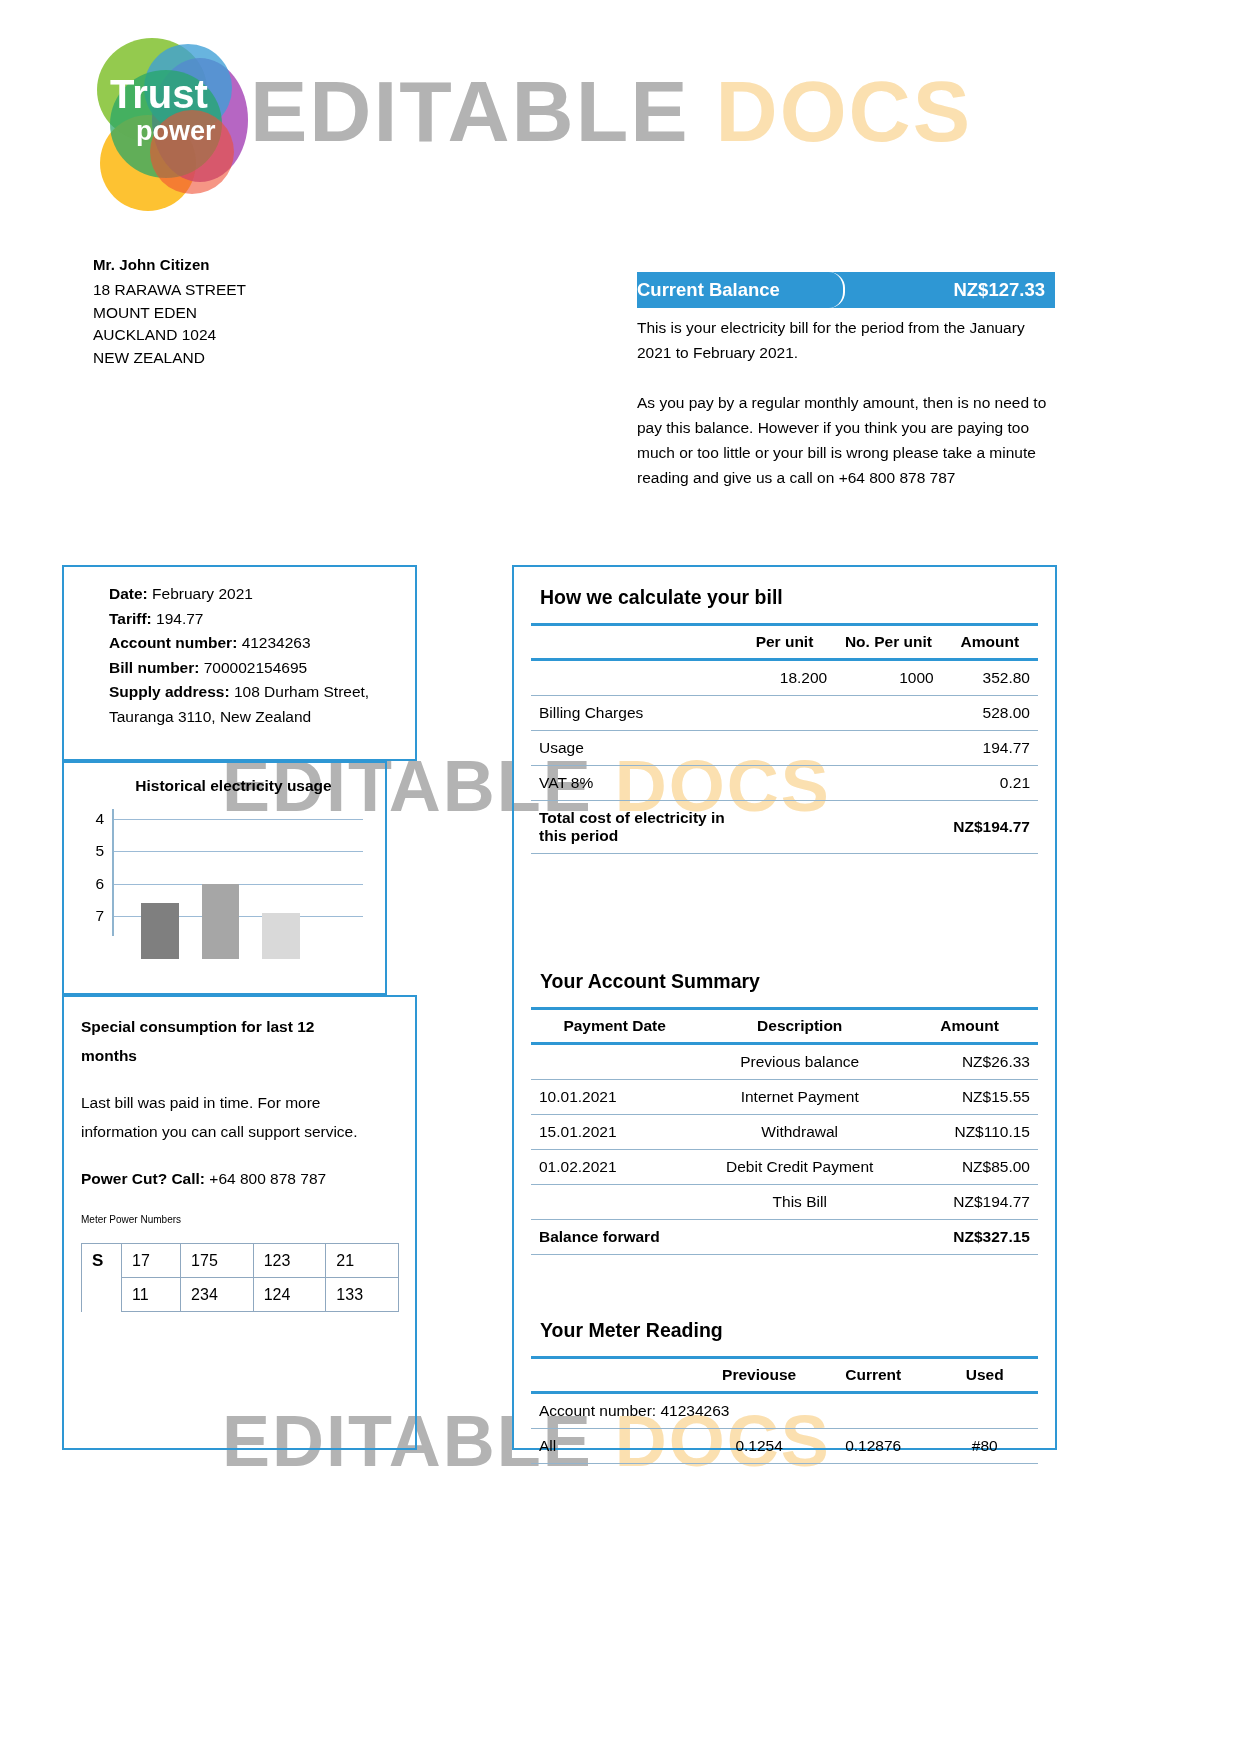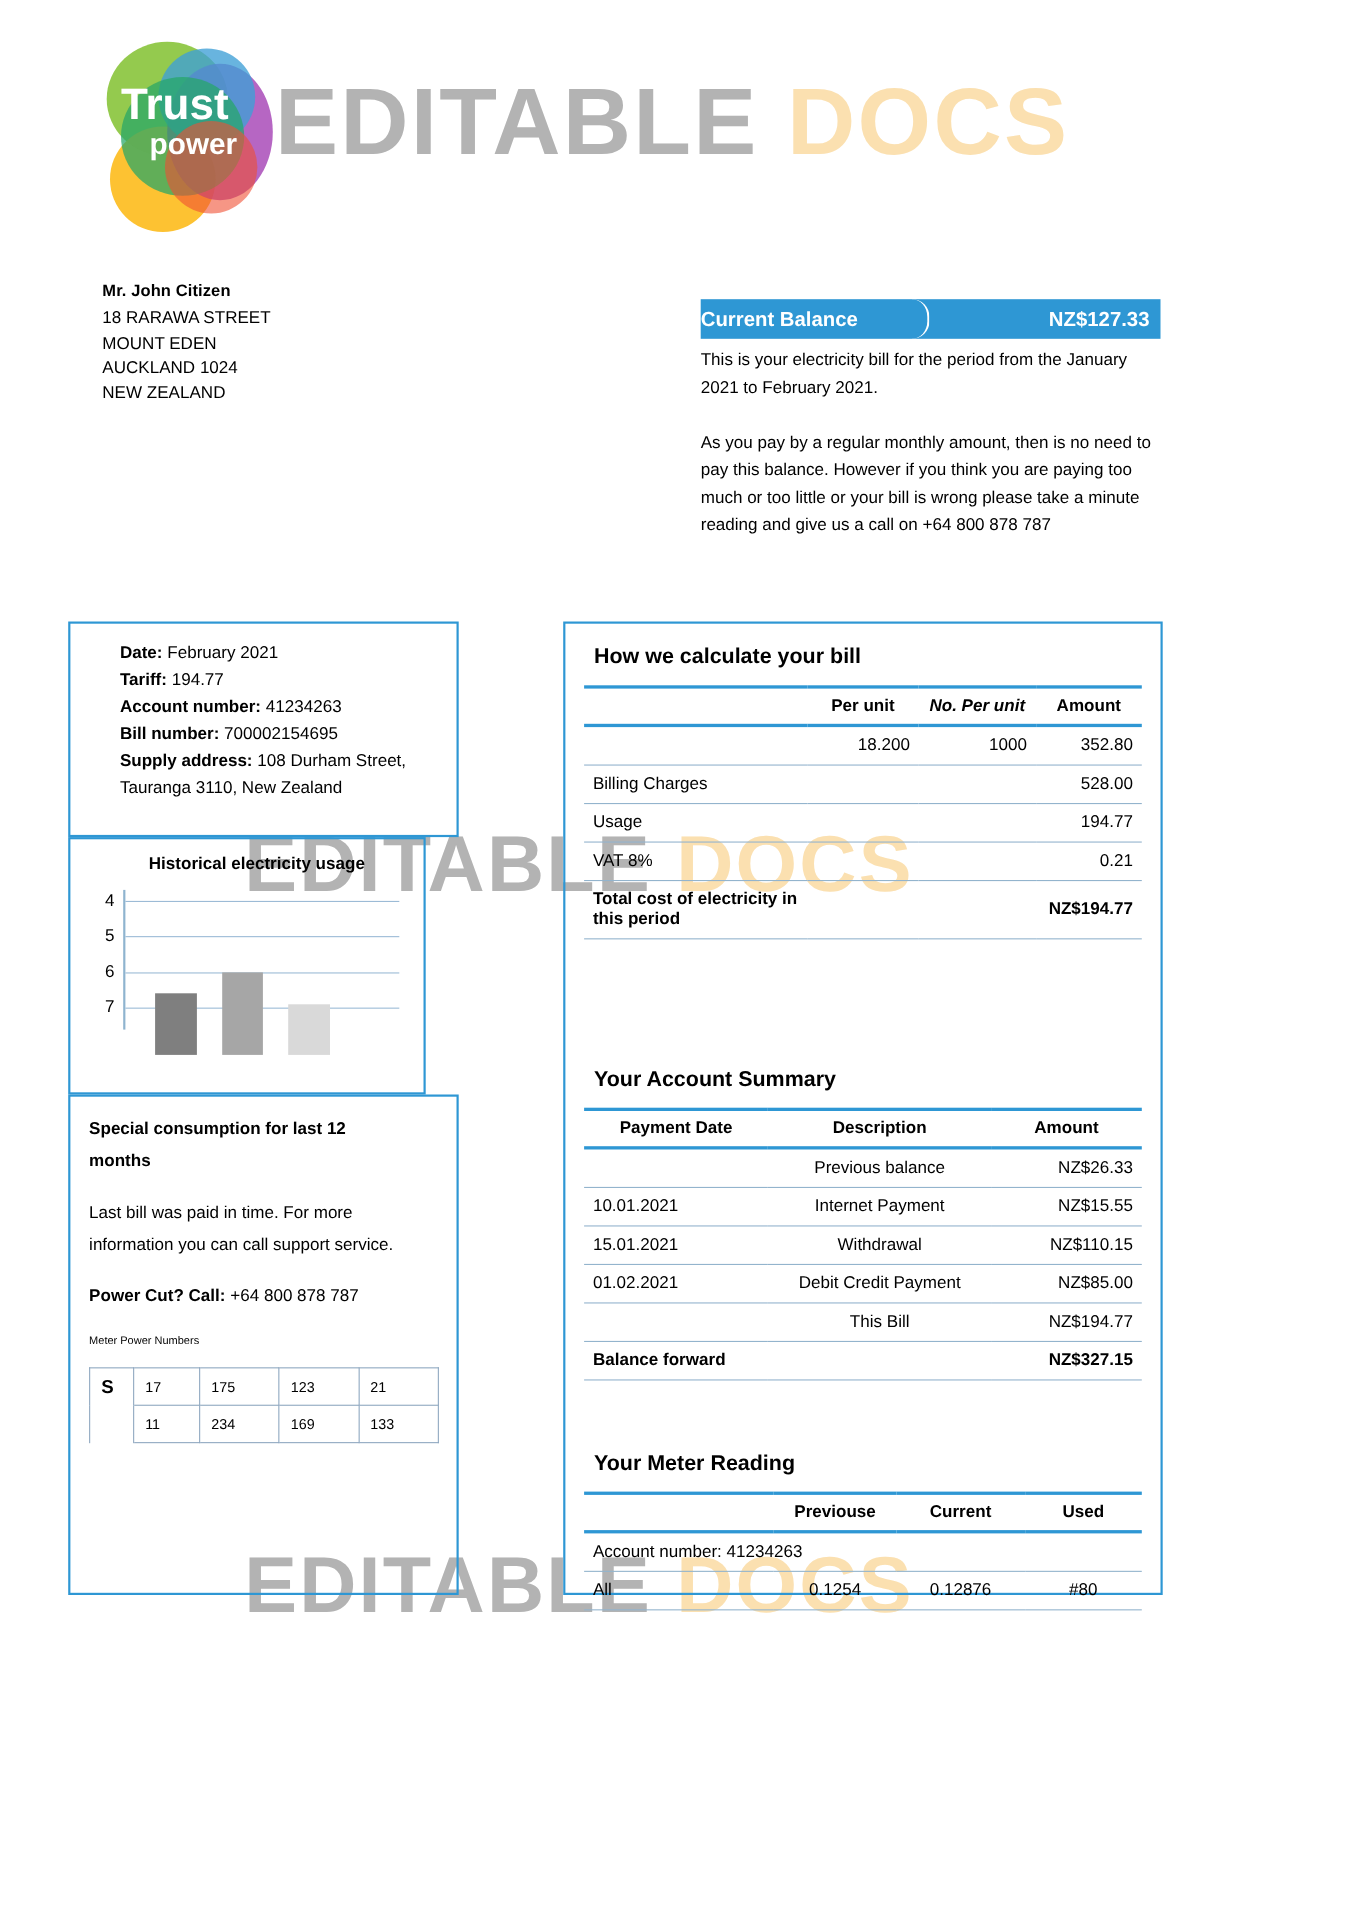--- a/index.html
+++ b/index.html
@@ -182,21 +182,21 @@
     line-height: 22px;
     margin-bottom: 12px;
   }
   table.meter-grid {
     border-collapse: collapse;
     width: 318px;
   }
   table.meter-grid td {
     border: 1px solid #8fa8c0;
     height: 34px;
-    font-size: 13px;
+    font-size: 16px;
     padding: 0 10px;
     text-align: left;
   }
   table.meter-grid td.mg-key {
     width: 40px;
     font-weight: bold;
     font-size: 17px;
     border-bottom: none;
     text-align: left;
   }
@@ -232,21 +232,21 @@
     vertical-align: middle;
   }
   table.data td.b { font-weight: bold; }
   .ta-l { text-align: left; }
   .ta-c { text-align: center; }
   .ta-r { text-align: right; }
 
   
   .calc-c0 { width: 40%; }
   .calc-c1 { width: 20%; }
-  .calc-c2 { width: 21%; font-style: italic; }
+  .calc-c2 { width: 21%; }
   .calc-c3 { width: 19%; }
 
   
   .sum-c0 { width: 33%; }
   .sum-c1 { width: 40%; }
   .sum-c2 { width: 27%; }
 
   
   .mr-c0 { width: 34%; }
   .mr-c1 { width: 22%; }
@@ -375,21 +375,21 @@
           <td class="mg-key">S</td>
           <td>17</td>
           <td>175</td>
           <td>123</td>
           <td>21</td>
         </tr>
         <tr>
           <td class="mg-key mg-key-blank"></td>
           <td>11</td>
           <td>234</td>
-          <td>169</td>
+          <td>124</td>
           <td>133</td>
         </tr>
       </tbody>
     </table>
   </div>
 </div>
 
 <div class="bluebox" id="right-box">
   <div class="box-inner">
 

